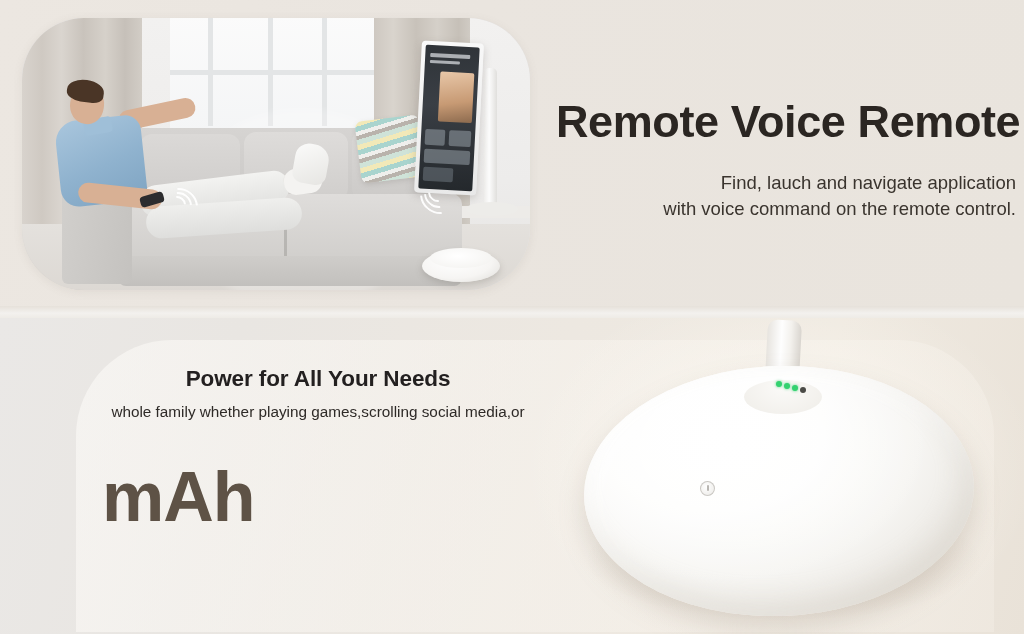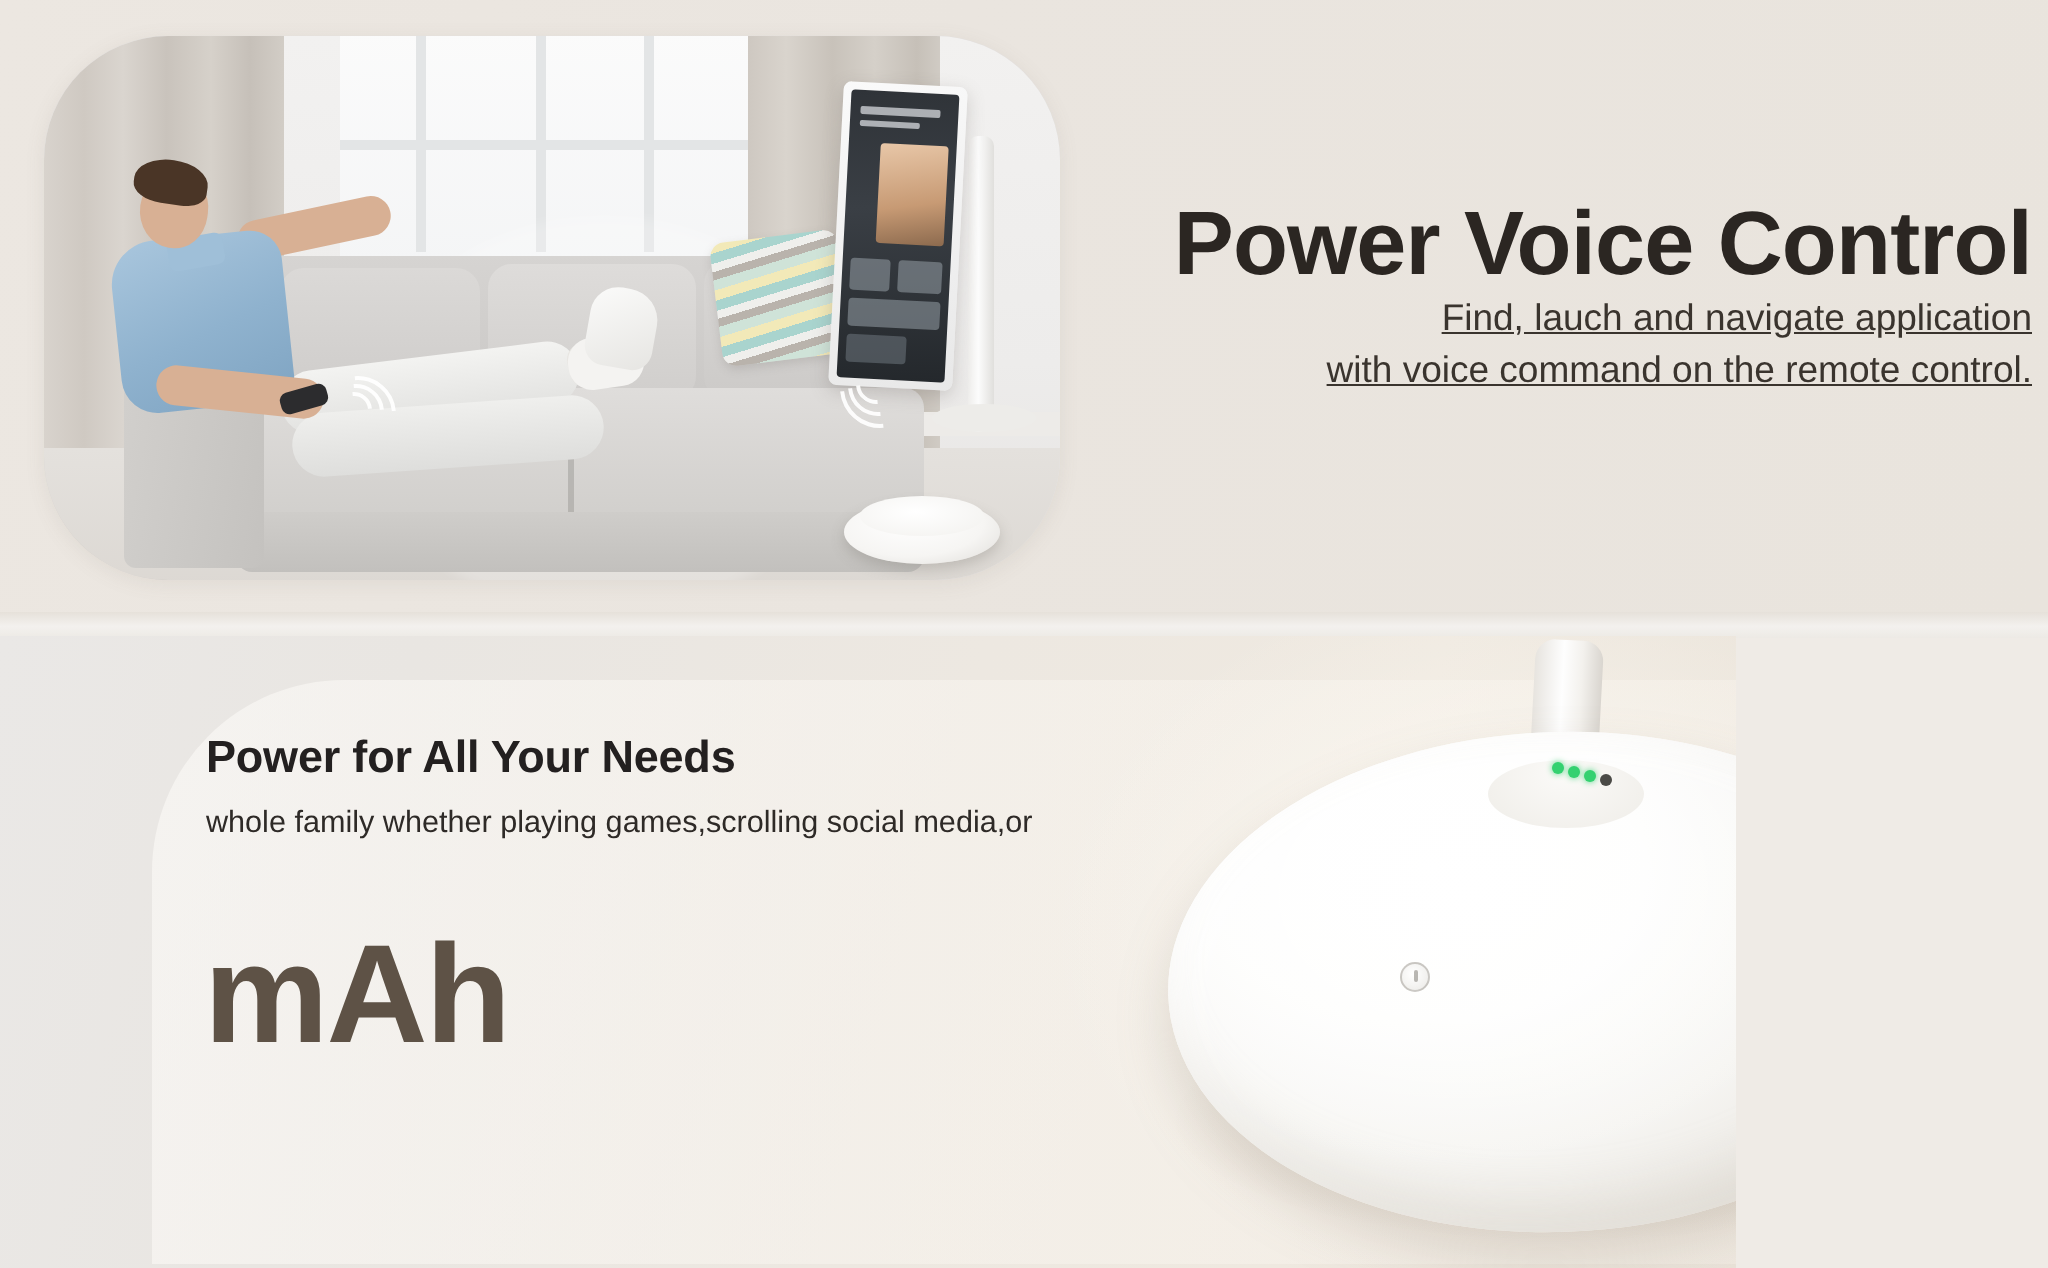--- a/index.html
+++ b/index.html
@@ -242,29 +242,30 @@
   
   .top-copy {
     position:absolute; left:556px; top:98px; width:460px;
     text-align:right;
   }
   .top-title {
     font-size:45px; font-weight:bold; color:#2B2622;
     letter-spacing:-.4px; line-height:1.06; white-space:nowrap;
   }
   .top-sub {
-    margin-top:0; font-size:18.5px; color:#3A342E;
-    line-height:1.42; font-weight:400;text-decoration:underline;
+    margin-top:24px; font-size:18.5px; color:#3A342E;
+    line-height:1.42; font-weight:400;
   }
 
   
   .panel-bot {
-    position:absolute; left:0; top:318px; width:868px; height:316px;
+    position:absolute; left:0; top:318px; width:1024px; height:316px;
     background:linear-gradient(105deg,#EAE8E6 0%,#E9E6E2 22%,#EDE8E1 52%,#EFE9E0 76%,#E9E2D8 100%);
     overflow:hidden;
+    text-align:center;
   }
   .bot-card {
     position:absolute; left:76px; top:22px; width:918px; height:292px;
     border-radius:96px 96px 0 0;
     background:linear-gradient(110deg,rgba(255,253,250,.55) 0%,rgba(253,250,245,.40) 40%,rgba(250,245,238,.28) 100%);
   }
   .bot-glow {
     position:absolute; left:520px; top:-40px; width:520px; height:380px;
     background:radial-gradient(ellipse at 50% 50%,rgba(255,252,246,.70) 0%,rgba(250,244,235,0) 70%);
   }
@@ -401,21 +402,21 @@
       </div>
       <div class="ph tv-basec"></div>
       <div class="ph wave-arc wt1"></div>
       <div class="ph wave-arc wt2"></div>
       <div class="ph wave-arc wt3"></div>
       <div class="ph tv-disc"></div>
       <div class="ph tv-disc-top"></div>
     </div>
 
     <div class="top-copy">
-      <div class="top-title">Power Voice Control</div>
+      <div class="top-title">Remote Voice Remote</div>
       <div class="top-sub">
         <div>Find, lauch and navigate application</div>
         <div>with voice command on the remote control.</div>
       </div>
     </div>
   </div>
 
   <div class="panel-divider"></div>
 
   <div class="panel-bot">

